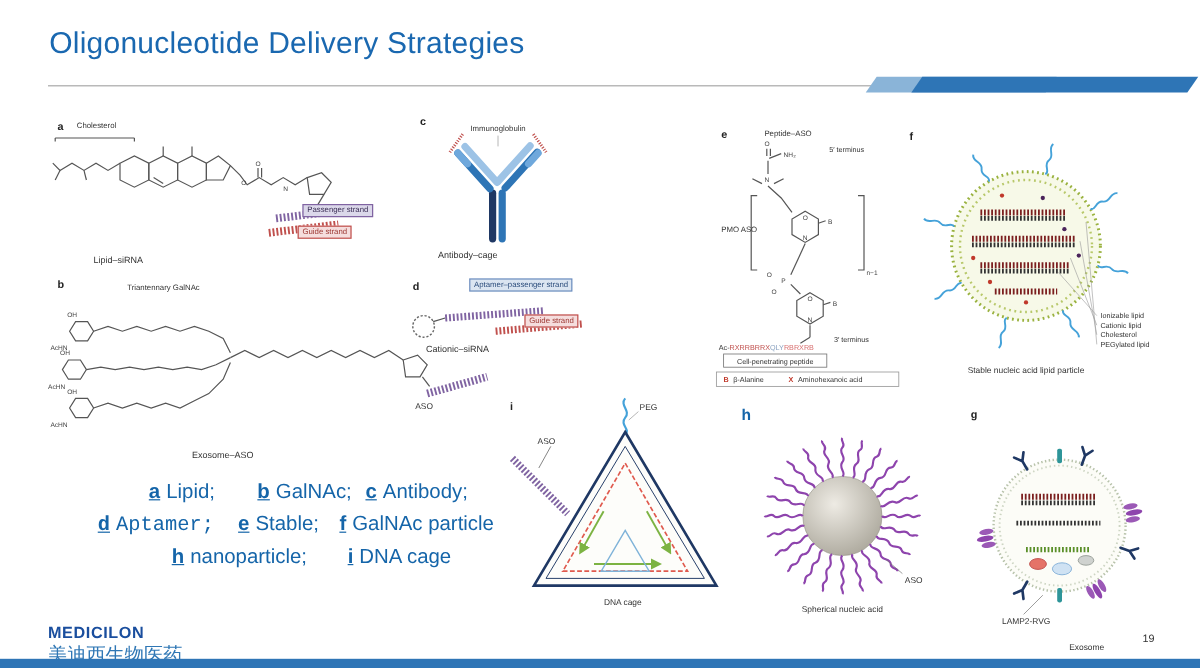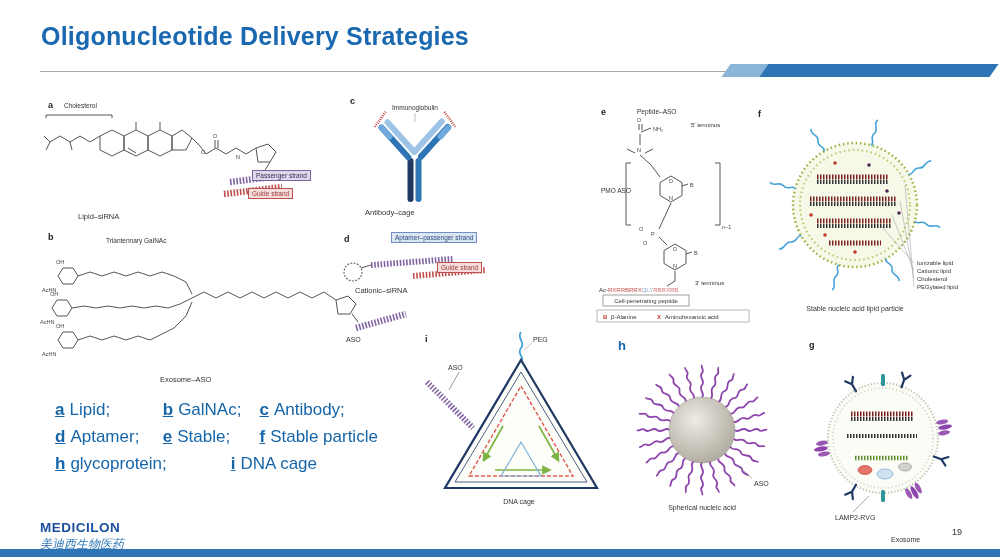--- a/index.html
+++ b/index.html
@@ -1,19 +1,19 @@
 <!DOCTYPE html>
 <html><head>
 <meta charset="utf-8">
 <style>
   html,body{margin:0;padding:0;background:#888;}
   #slide{position:relative;width:1000px;height:557px;background:#ffffff;overflow:hidden;
          font-family:"Liberation Sans",sans-serif;}
   
-  .title{position:absolute;left:41px;top:22px;font-size:25px;font-weight:700;color:#1a68b0;letter-spacing:.2px;}
+  .title{position:absolute;left:41px;top:22px;font-size:25px;font-weight:400;color:#1a68b0;letter-spacing:.2px;}
   .rule{position:absolute;left:40px;top:71px;width:953px;height:1px;background:#a9a9a9;}
   .wedge{position:absolute;top:64px;height:13px;}
   .wedge.light{left:726px;width:150px;background:#8ab4d8;transform:skewX(-35deg);}
   .wedge.dark{left:764px;width:230px;background:#2e75b6;transform:skewX(-35deg);}
   
   .panel{position:absolute;}
   .plab{position:absolute;font-size:9px;font-weight:700;color:#222;}
   .plab.blue{color:#1565a9;font-size:13px;}
   .ptxt{position:absolute;font-size:7px;color:#333;white-space:nowrap;}
   .pcap{position:absolute;font-size:7.5px;color:#333;white-space:nowrap;}
@@ -24,27 +24,27 @@
   svg{display:block;}
   .sk{stroke:#555;stroke-width:1;fill:none;}
   .t6{font-size:6px;fill:#333;font-family:"Liberation Sans",sans-serif;}
   .t55{font-size:5.5px;fill:#444;font-family:"Liberation Sans",sans-serif;}
   .t65{font-size:6.5px;fill:#333;font-family:"Liberation Sans",sans-serif;}
   .t7{font-size:7px;fill:#333;font-family:"Liberation Sans",sans-serif;}
   .mid{text-anchor:middle;}
   .sq1{fill:#c0504d;}.sq2{fill:#8aa2c0;}.sq3{fill:#d87070;}
   .red{fill:#c0392b;font-weight:700;}
   
-  .legend{position:absolute;left:55px;top:396px;width:380px;color:#1565a9;font-size:17px;}
+  .legend{position:absolute;left:55px;top:396px;width:380px;color:#1565a9;font-size:17px;text-align:center;}
   .lrow{height:27px;line-height:27px;white-space:nowrap;}
   .lg{display:inline-block;}
   .lk{font-weight:700;text-decoration:underline;margin-right:5px;}
   
   .logo{position:absolute;left:40px;top:520px;font-size:13.5px;font-weight:700;color:#1a4e9e;letter-spacing:.5px;}
-  .logo-cn{position:absolute;left:40px;top:536px;font-size:12px;color:#2f77b5;font-style:italic;}
+  .logo-cn{position:absolute;left:40px;top:536px;font-size:16px;color:#2f77b5;}
   .pageno{position:absolute;left:952px;top:527px;font-size:9px;color:#333;}
   .bottombar{position:absolute;left:0;bottom:0;width:1000px;height:8px;background:#2e75b6;}
 </style>
 </head>
 <body>
 
 <div id="slide">
 
   <div class="title">Oligonucleotide Delivery Strategies</div>
   <div class="rule"></div>
@@ -474,26 +474,26 @@
     </svg>
   </div>
 
   <div class="legend">
     <div class="lrow">
       <span class="lg" style="width:103px;"><span class="lk">a</span><span>Lipid;</span></span>
       <span class="lg" style="width:92px;"><span class="lk">b</span><span>GalNAc;</span></span>
       <span class="lg"><span class="lk">c</span><span>Antibody;</span></span>
     </div>
     <div class="lrow">
-      <span class="lg" style="width:103px;"><span class="lk">d</span><span>Aptamer;</span></span>
+      <span class="lg" style="width:103px;font-family:Liberation Mono, monospace;"><span class="lk">d</span><span>Aptamer;</span></span>
       <span class="lg" style="width:92px;"><span class="lk">e</span><span>Stable;</span></span>
-      <span class="lg"><span class="lk">f</span><span>Stable particle</span></span>
+      <span class="lg"><span class="lk">f</span><span>GalNAc particle</span></span>
     </div>
     <div class="lrow">
-      <span class="lg" style="width:171px;"><span class="lk">h</span><span>glycoprotein;</span></span>
+      <span class="lg" style="width:171px;"><span class="lk">h</span><span>nanoparticle;</span></span>
       <span class="lg"><span class="lk">i</span><span>DNA cage</span></span>
     </div>
   </div>
 
   <div class="logo">MEDICILON</div>
   <div class="logo-cn">美迪西生物医药</div>
   <div class="pageno">19</div>
   <div class="bottombar"></div>
 
 </div>

